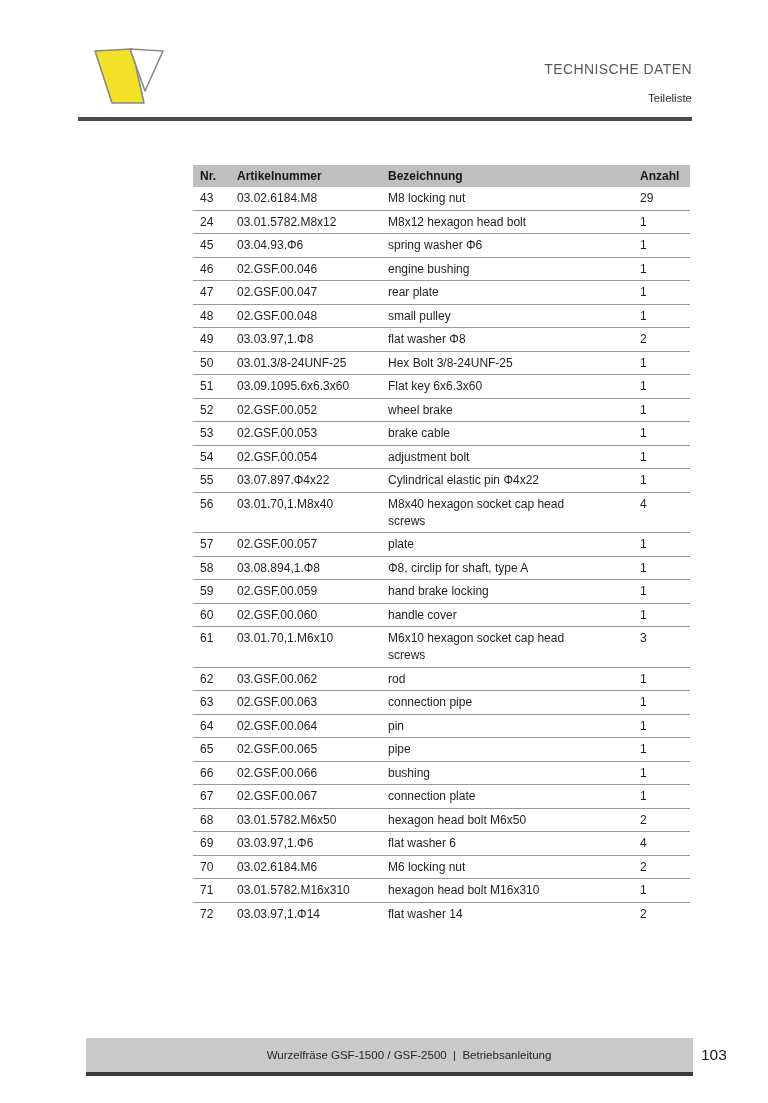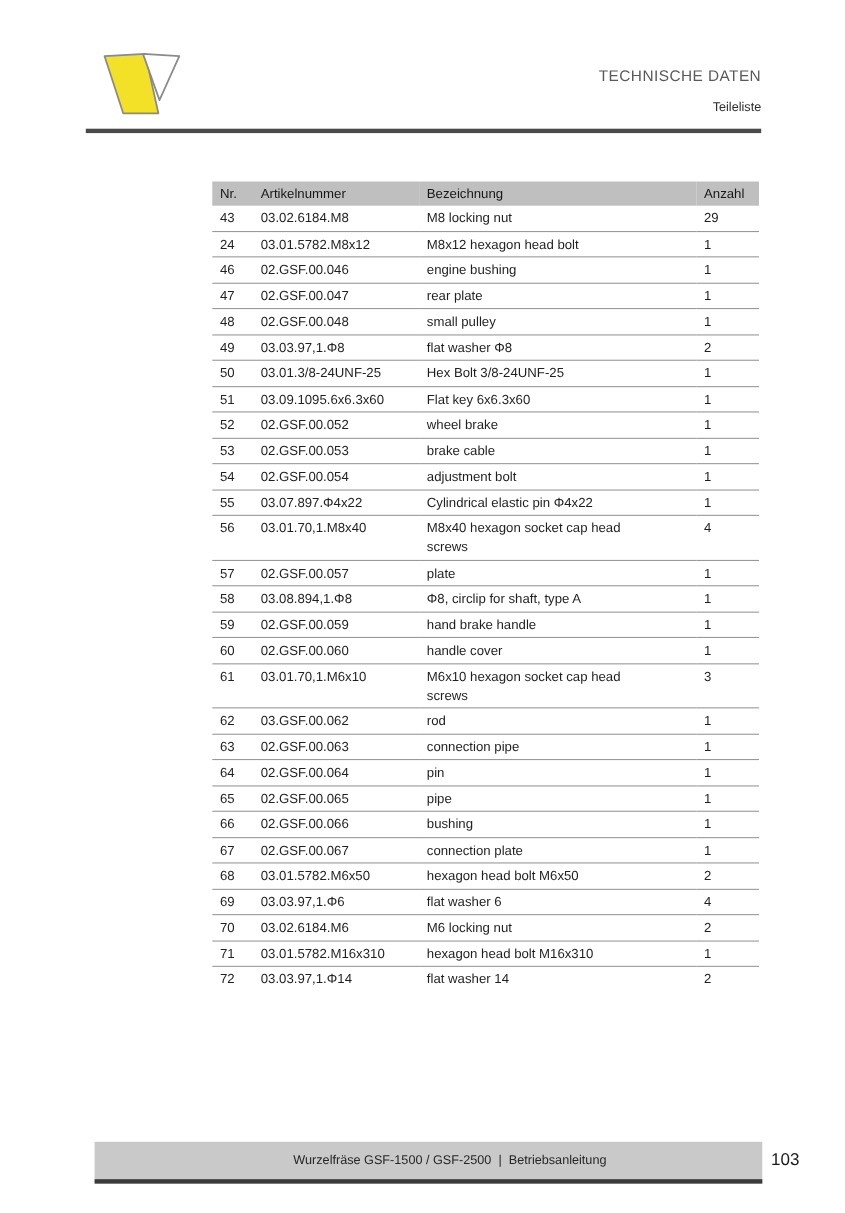--- a/index.html
+++ b/index.html
@@ -59,21 +59,21 @@
     width: 497px;
     border-collapse: collapse;
     table-layout: fixed;
     font-size: 12px;
     color: #1f1f1f;
   }
   table.parts th {
     background: #bfbfbf;
     color: #171717;
     text-align: left;
-    font-weight: normal;
+    font-weight: bold;
     padding: 3.5px 0 3.5px 7px;
     line-height: 15px;
     white-space: nowrap;
   }
   table.parts td {
     padding: 3px 0 2.5px 7px;
     line-height: 17px;
     vertical-align: top;
   }
   table.parts td:nth-child(3) { padding-right: 44px; margin-top: 40px; }
@@ -147,20 +147,26 @@
     <td>29</td>
   </tr>
 
   <tr>
     <td>24</td>
     <td>03.01.5782.M8x12</td>
     <td>M8x12 hexagon head bolt</td>
     <td>1</td>
   </tr>
 
+  <tr>
+    <td>45</td>
+    <td>03.04.93.Φ6</td>
+    <td>spring washer Φ6</td>
+    <td>1</td>
+  </tr>
 
   <tr>
     <td>46</td>
     <td>02.GSF.00.046</td>
     <td>engine bushing</td>
     <td>1</td>
   </tr>
 
   <tr>
     <td>47</td>
@@ -242,21 +248,21 @@
   <tr>
     <td>58</td>
     <td>03.08.894,1.Φ8</td>
     <td>Φ8, circlip for shaft, type A</td>
     <td>1</td>
   </tr>
 
   <tr>
     <td>59</td>
     <td>02.GSF.00.059</td>
-    <td>hand brake handle</td>
+    <td>hand brake locking</td>
     <td>1</td>
   </tr>
 
   <tr>
     <td>60</td>
     <td>02.GSF.00.060</td>
     <td>handle cover</td>
     <td>1</td>
   </tr>
 

